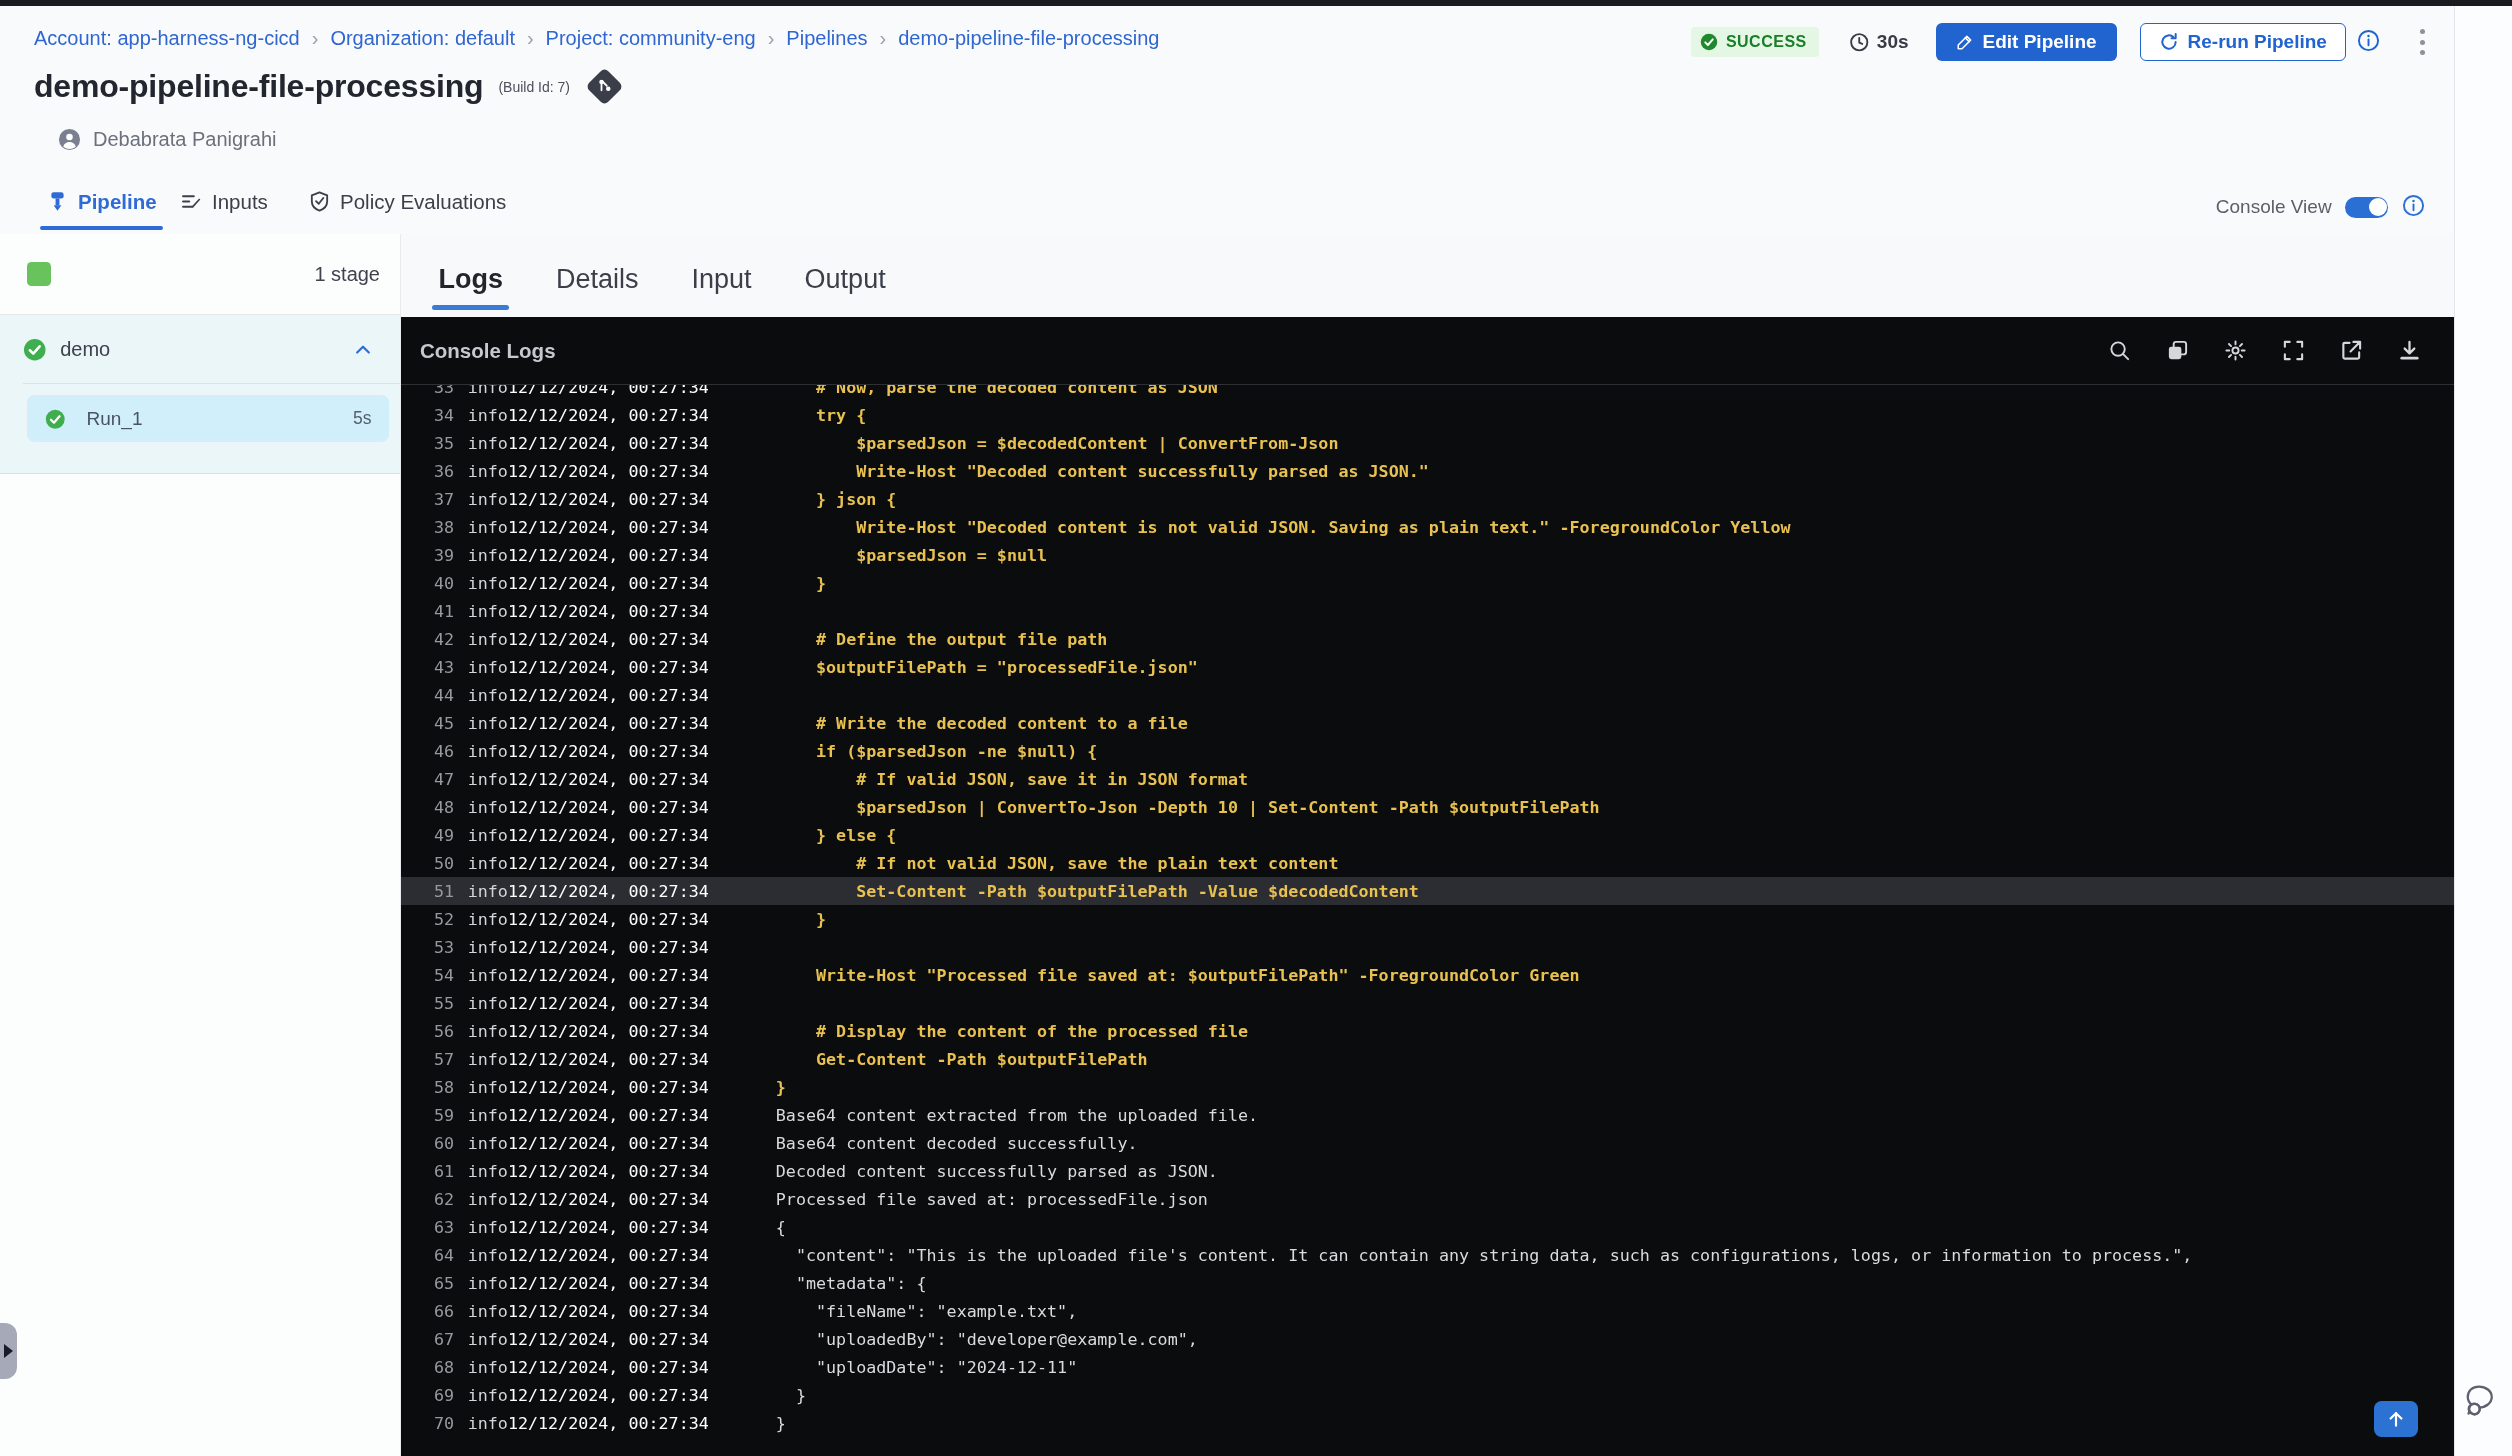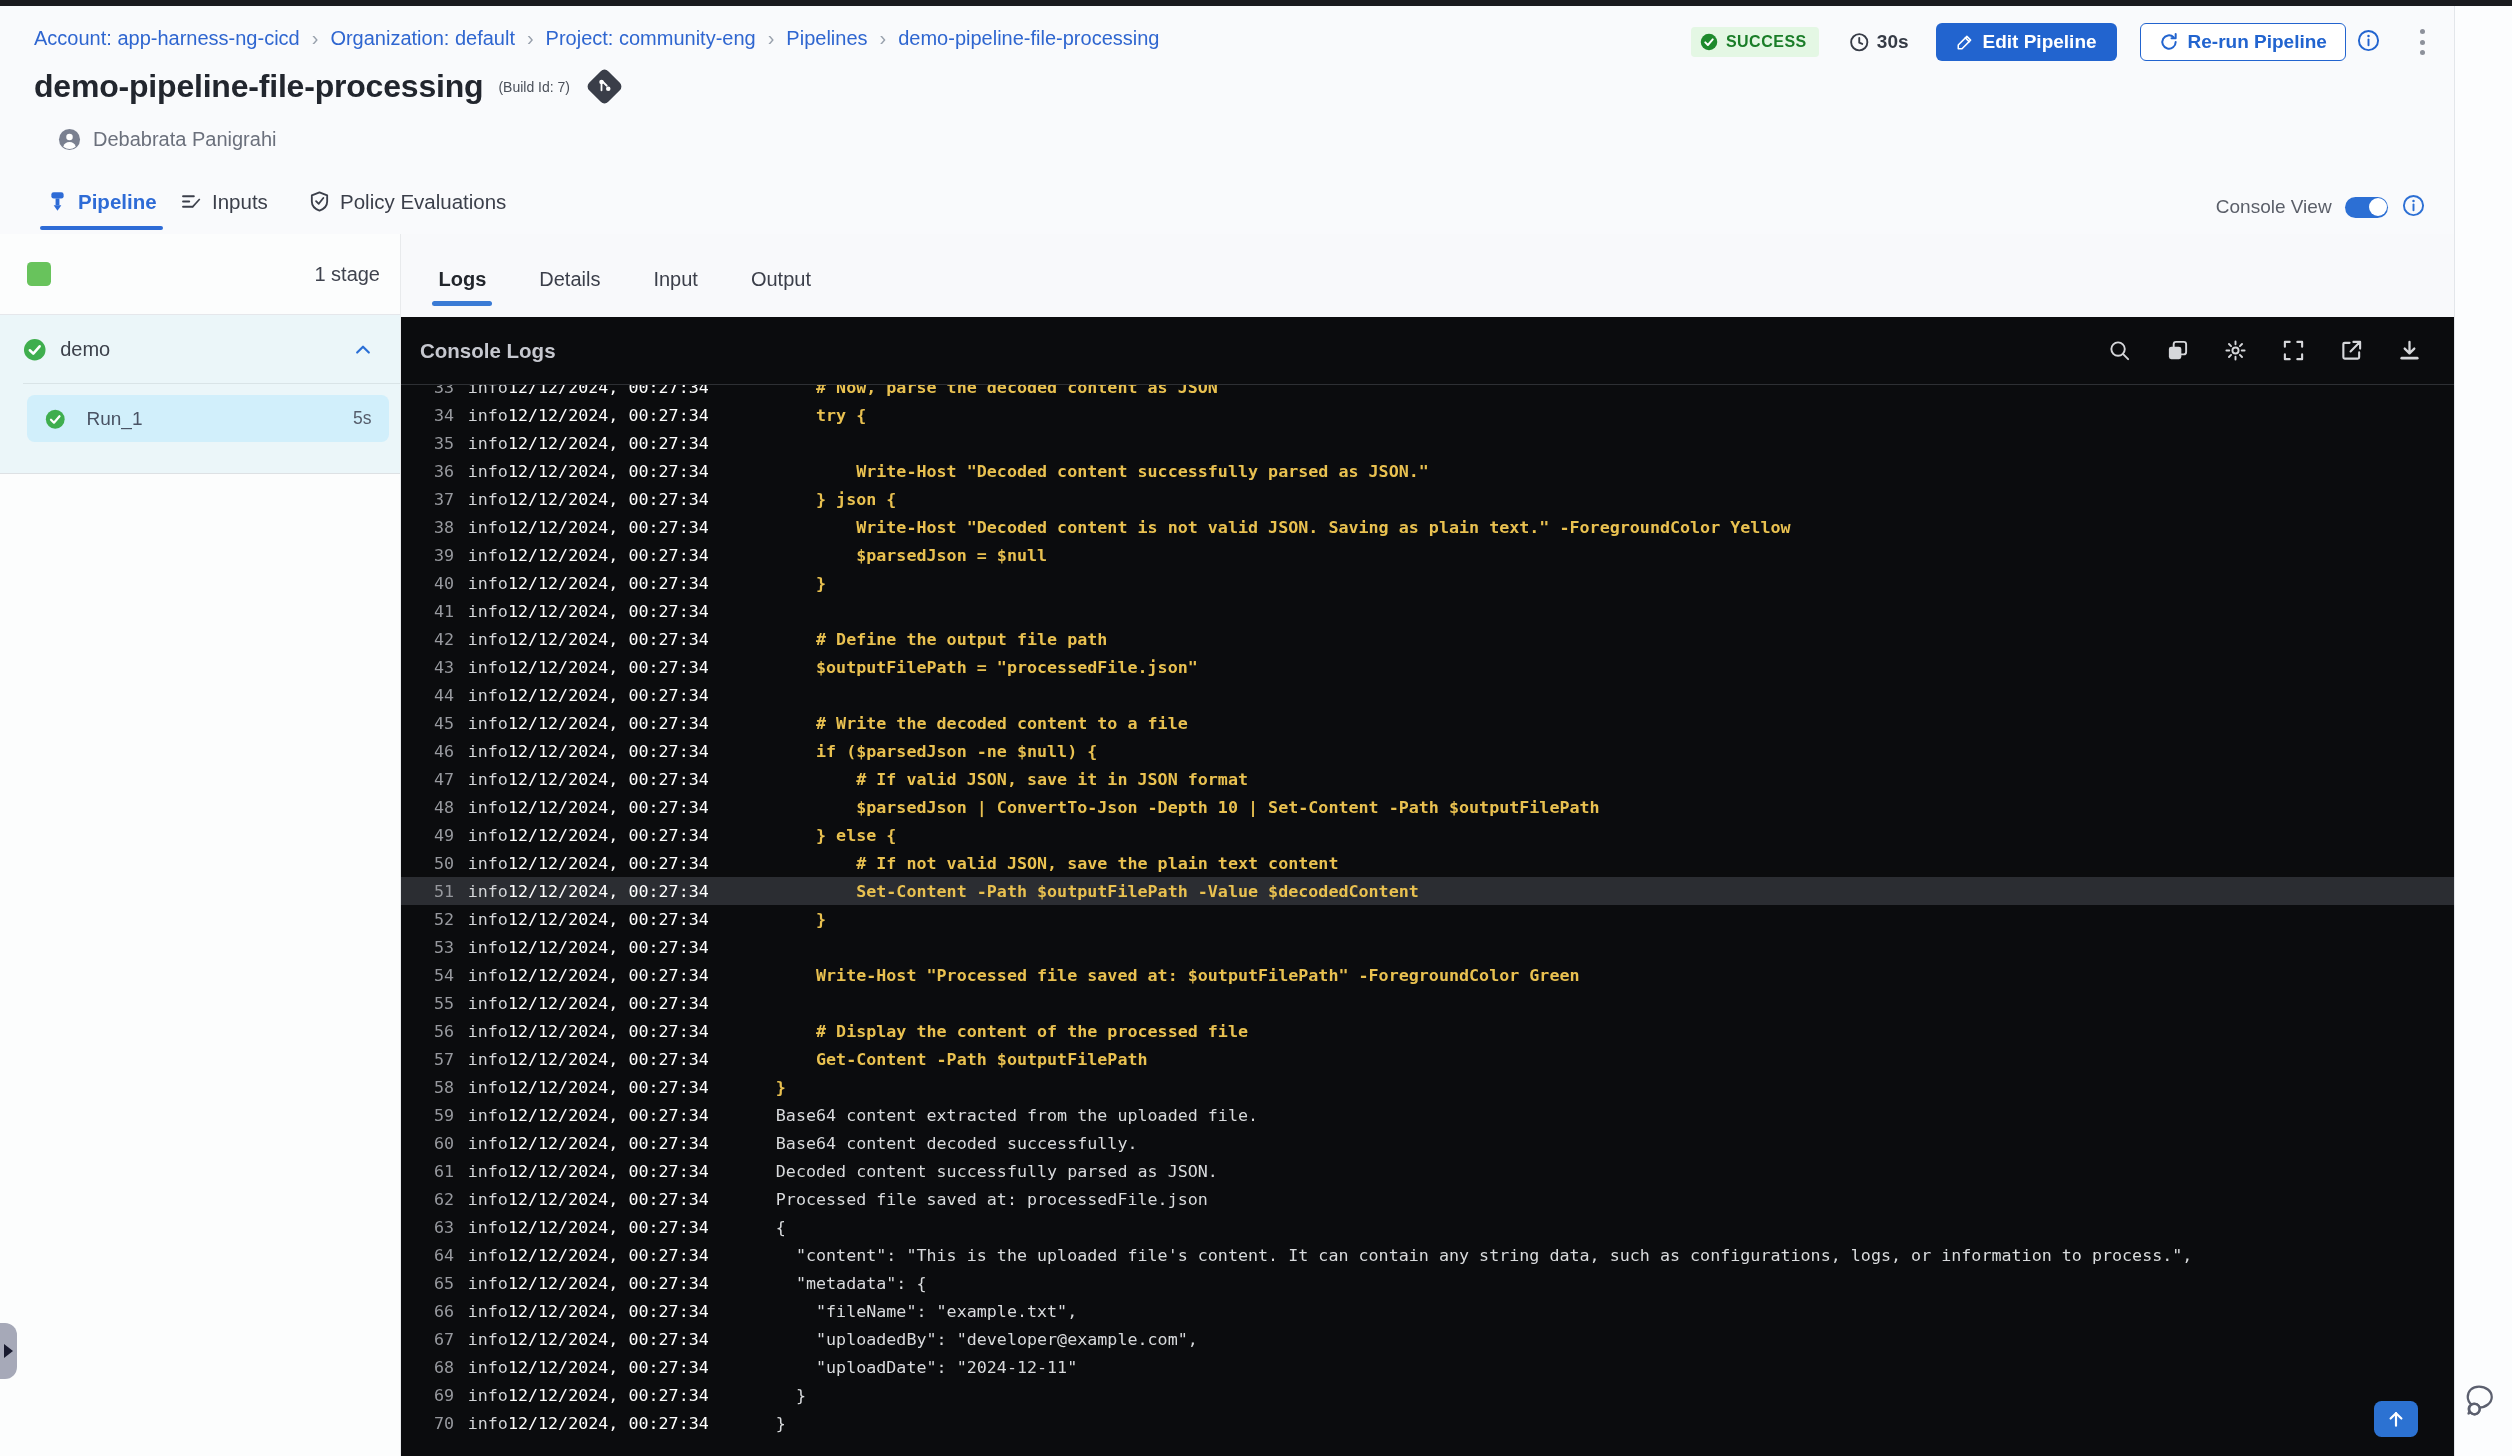--- a/index.html
+++ b/index.html
@@ -60,21 +60,21 @@
   .stage-name { font-size:20px; color:#3c414b; margin-left:13.7px; flex:1; }
   .stage-divider { height:0.8px; background:#d9e4e7; margin:21px 0 0 23px; }
   .step-list { margin:12px 10.6px 0 27px; }
   .step-row { height:47px; display:flex; align-items:center; padding:0 18px; border-radius:7.6px; margin-bottom:7.6px; cursor:pointer; }
   .step-row.selected { background:#d1effb; }
   .step-name { font-size:19px; color:#4a5364; margin-left:21px; flex:1; }
   .step-duration { font-size:17.5px; color:#565d6b; }
 
   .log-region { flex:1; display:flex; flex-direction:column; background:#f8f9fb; }
   .log-tabs { height:83px; flex:none; position:relative; display:flex; align-items:center; gap:50px; padding:7.6px 0 0 36px; }
-  .log-tab { font-size:20px; color:#3b3f4a; cursor:pointer; position:relative; padding:18px 1.5px; }
+  .log-tab { font-size:27px; color:#3b3f4a; cursor:pointer; position:relative; padding:18px 1.5px; }
   .log-tab.active { color:#22262c; font-weight:bold; }
   .log-tab.active::after { content:""; position:absolute; left:-4.6px; right:-4.6px; bottom:3px; height:4.6px; border-radius:3px; background:#3a7bd5; }
 
   .console { flex:1; background:#0b0c0e; position:relative; display:flex; flex-direction:column; overflow:hidden; }
   .console-header { height:68px; flex:none; border-bottom:0.8px solid #2e3034; display:flex; align-items:center; padding:0 33px 0 19px; }
   .console-title { font-size:20.5px; font-weight:bold; color:#c6c8cf; flex:1; }
   .console-toolbar { display:flex; align-items:center; gap:35px; }
   .tool-btn { width:23px; height:23px; color:#d6d7da; cursor:pointer; background:none; border:none; padding:0; }
   .tool-btn svg { display:block; }
 
@@ -309,21 +309,21 @@
                 <path d="M4 20h16" stroke-width="3"></path>
               </svg>
           </button>
         </span>
       </div>
 
       <div class="log-viewport">
         <div class="log-rows">
             <div class="log-row"><span class="ln">33</span><span class="lvl">info</span><span class="ts">12/12/2024, 00:27:34</span><span class="msg code">    # Now, parse the decoded content as JSON</span></div>
             <div class="log-row"><span class="ln">34</span><span class="lvl">info</span><span class="ts">12/12/2024, 00:27:34</span><span class="msg code">    try {</span></div>
-            <div class="log-row"><span class="ln">35</span><span class="lvl">info</span><span class="ts">12/12/2024, 00:27:34</span></div>
+            <div class="log-row"><span class="ln">35</span><span class="lvl">info</span><span class="ts">12/12/2024, 00:27:34</span><span class="msg code">        $parsedJson = $decodedContent | ConvertFrom-Json</span></div>
             <div class="log-row"><span class="ln">36</span><span class="lvl">info</span><span class="ts">12/12/2024, 00:27:34</span><span class="msg code">        Write-Host "Decoded content successfully parsed as JSON."</span></div>
             <div class="log-row"><span class="ln">37</span><span class="lvl">info</span><span class="ts">12/12/2024, 00:27:34</span><span class="msg code">    } json {</span></div>
             <div class="log-row"><span class="ln">38</span><span class="lvl">info</span><span class="ts">12/12/2024, 00:27:34</span><span class="msg code">        Write-Host "Decoded content is not valid JSON. Saving as plain text." -ForegroundColor Yellow</span></div>
             <div class="log-row"><span class="ln">39</span><span class="lvl">info</span><span class="ts">12/12/2024, 00:27:34</span><span class="msg code">        $parsedJson = $null</span></div>
             <div class="log-row"><span class="ln">40</span><span class="lvl">info</span><span class="ts">12/12/2024, 00:27:34</span><span class="msg code">    }</span></div>
             <div class="log-row"><span class="ln">41</span><span class="lvl">info</span><span class="ts">12/12/2024, 00:27:34</span><span class="msg code"></span></div>
             <div class="log-row"><span class="ln">42</span><span class="lvl">info</span><span class="ts">12/12/2024, 00:27:34</span><span class="msg code">    # Define the output file path</span></div>
             <div class="log-row"><span class="ln">43</span><span class="lvl">info</span><span class="ts">12/12/2024, 00:27:34</span><span class="msg code">    $outputFilePath = "processedFile.json"</span></div>
             <div class="log-row"><span class="ln">44</span><span class="lvl">info</span><span class="ts">12/12/2024, 00:27:34</span><span class="msg code"></span></div>
             <div class="log-row"><span class="ln">45</span><span class="lvl">info</span><span class="ts">12/12/2024, 00:27:34</span><span class="msg code">    # Write the decoded content to a file</span></div>

